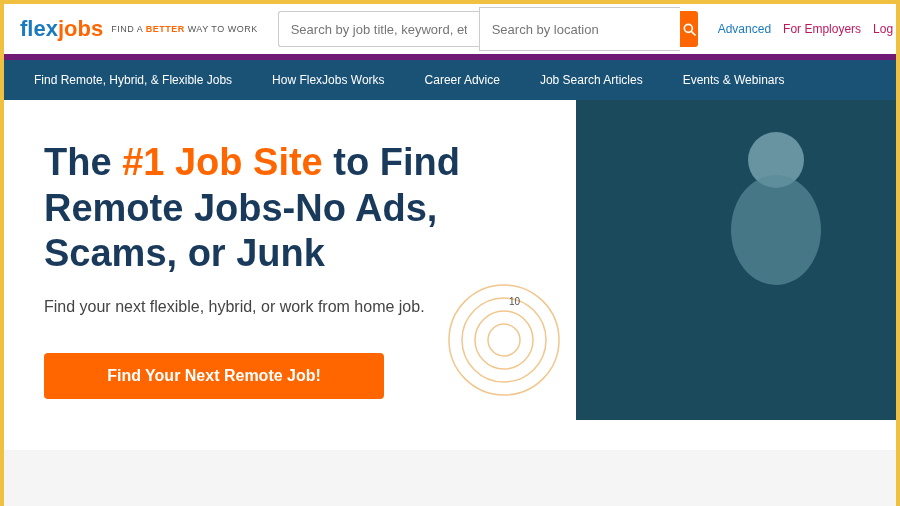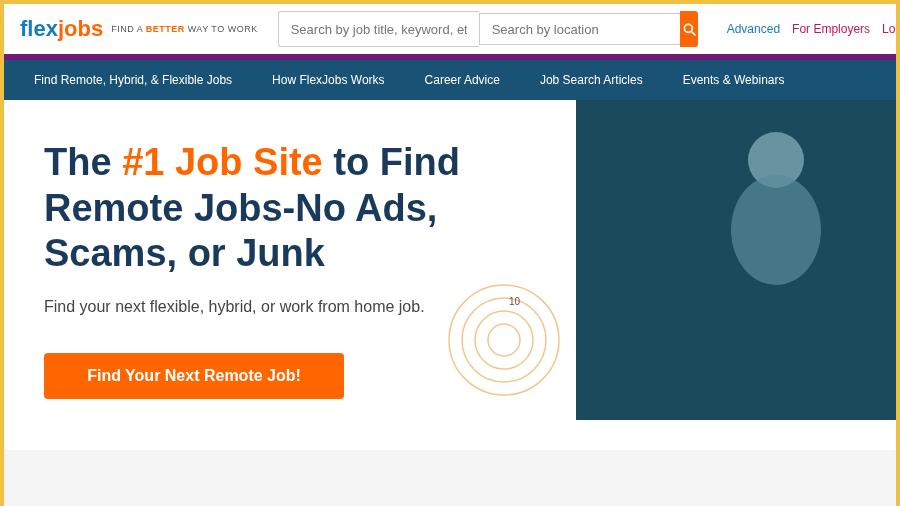--- a/index.html
+++ b/index.html
@@ -47,21 +47,21 @@
       height: 36px;
       border: 1px solid #ccc;
       border-right: none;
       padding: 0 12px;
       font-size: 13px;
       outline: none;
       border-radius: 3px 0 0 3px;
     }
     .search-input-location {
       flex: 1;
-      height: 32px;
+      height: 44px;
       border: 1px solid #ccc;
       border-right: none;
       padding: 0 12px;
       font-size: 13px;
       outline: none;
     }
     .search-btn {
       height: 36px;
       width: 40px;
       background: #ff6600;
@@ -74,21 +74,21 @@
     }
     .search-icon-svg {
       width: 16px;
       height: 16px;
       fill: white;
     }
     .advanced-link {
       font-size: 12px;
       color: #1a7abf;
       text-decoration: none;
-      margin-left: 17px;
+      margin-left: 8px;
       white-space: nowrap;
       cursor: pointer;
     }
     .top-right-nav {
       display: flex;
       align-items: center;
       gap: 12px;
       margin-left: auto;
       flex-shrink: 0;
     }
@@ -151,21 +151,21 @@
       margin-bottom: 34px;
       line-height: 1.5;
     }
     .cta-btn {
       display: inline-block;
       background: #ff6600;
       color: #fff;
       font-size: 16px;
       font-weight: bold;
       padding: 14px 0;
-      width: 300px;
+      width: 340px;
       text-align: center;
       border-radius: 4px;
       cursor: pointer;
       border: none;
       text-decoration: none;
     }
 
     
     .hero-right {
       position: absolute;

